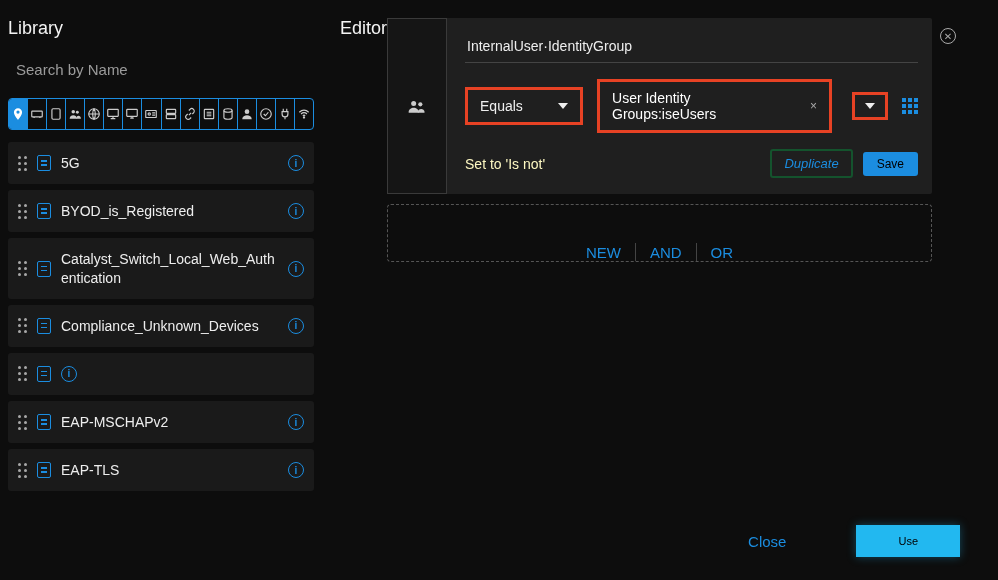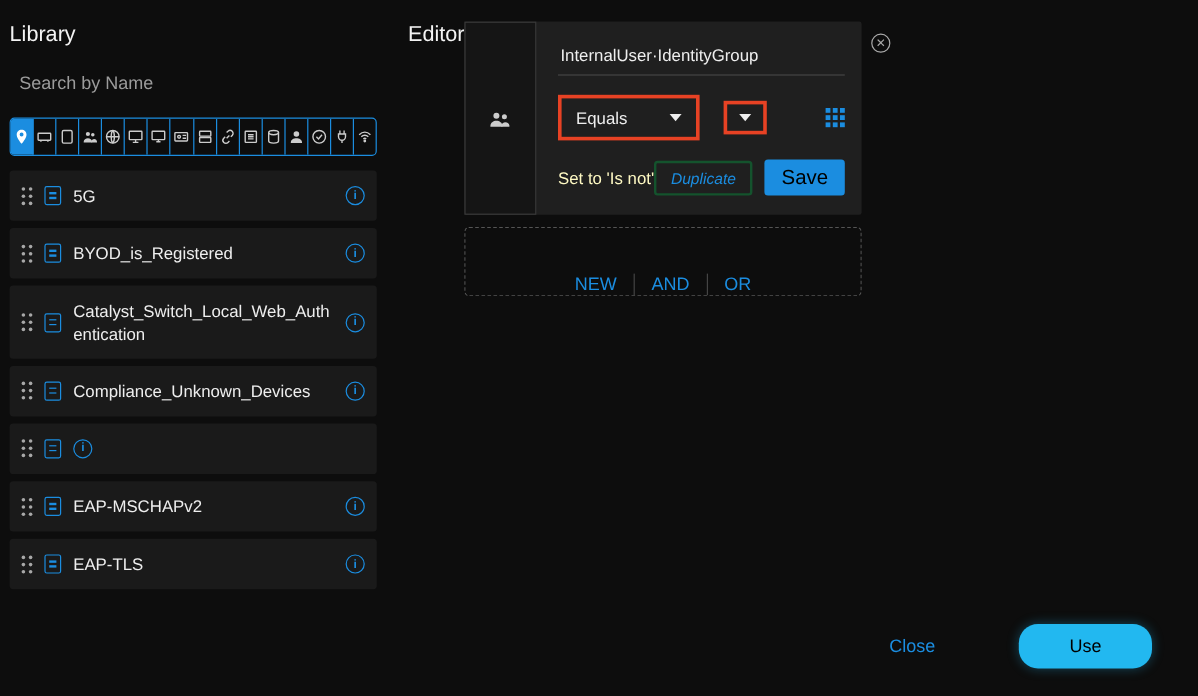--- a/index.html
+++ b/index.html
@@ -132,37 +132,37 @@
 }
 .grid-icon span { background: #1b8de0; width: 4px; height: 4px; }
 .actions-row { display: flex; align-items: center; }
 .set-isnot { color: #fef9c3; font-size: 14px; cursor: pointer; }
 .dup-btn {
   margin-left: auto; border: 2px solid #14532d; color: #1b8de0; background: transparent;
   padding: 5px 12px; font-size: 13px; border-radius: 3px; cursor: pointer; font-style: italic;
 }
 .save-btn {
   margin-left: 10px; background: #1b8de0; color: #000; border: none;
-  padding: 5px 14px; font-size: 17px; border-radius: 3px; cursor: pointer;
+  padding: 5px 14px; font-size: 12px; border-radius: 3px; cursor: pointer;
 }
 
 .new-and-or {
   border: 1px dashed #555; border-radius: 4px; height: 58px;
   display: flex; align-items: flex-end; justify-content: center; gap: 14px;
 }
 .new-and-or span { color: #1b8de0; font-size: 15px; cursor: pointer; }
 .new-and-or .divider { width: 1px; height: 18px; background: #444; }
 
 .footer-row {
   position: absolute; bottom: 23px; right: 38px; display: flex; align-items: center; gap: 70px;
 }
 .close-btn { color: #1b8de0; font-size: 15px; cursor: pointer; background: transparent; border: none; }
 .use-btn {
   background: #22b8f0; color: #000; border: none; padding: 10px 42px;
-  font-size: 15px; border-radius: 16px; cursor: pointer;
+  font-size: 11px; border-radius: 0; cursor: pointer;
   box-shadow: 0 0 10px rgba(34,184,240,.35);
 }
 
 .chevron-down {
   width: 0; height: 0; border-left: 5px solid transparent; border-right: 5px solid transparent;
   border-top: 6px solid #eee;
 }
 .group-svg { width: 20px; height: 14px; }
 </style>
 </head>
@@ -382,20 +382,24 @@
           </svg>
         </div>
         <div class="cond-main">
           <div class="attr-row">InternalUser·IdentityGroup</div>
 
           <div class="controls-row">
             <div class="operator">
               <span>Equals</span>
               <span class="chevron-down"></span>
             </div>
+            <div class="value-box">
+              <span>User Identity Groups:iseUsers</span>
+              <span class="xsmall">×</span>
+            </div>
             <div class="chev-box">
               <span class="chevron-down"></span>
             </div>
             <div class="grid-icon">
               <span></span>
                 <span></span>
                 <span></span>
                 <span></span>
                 <span></span>
                 <span></span>

